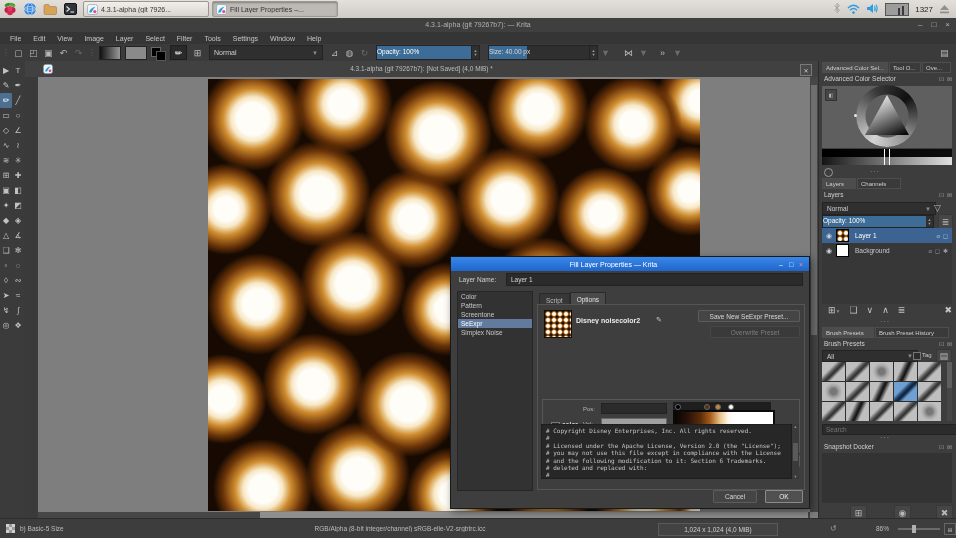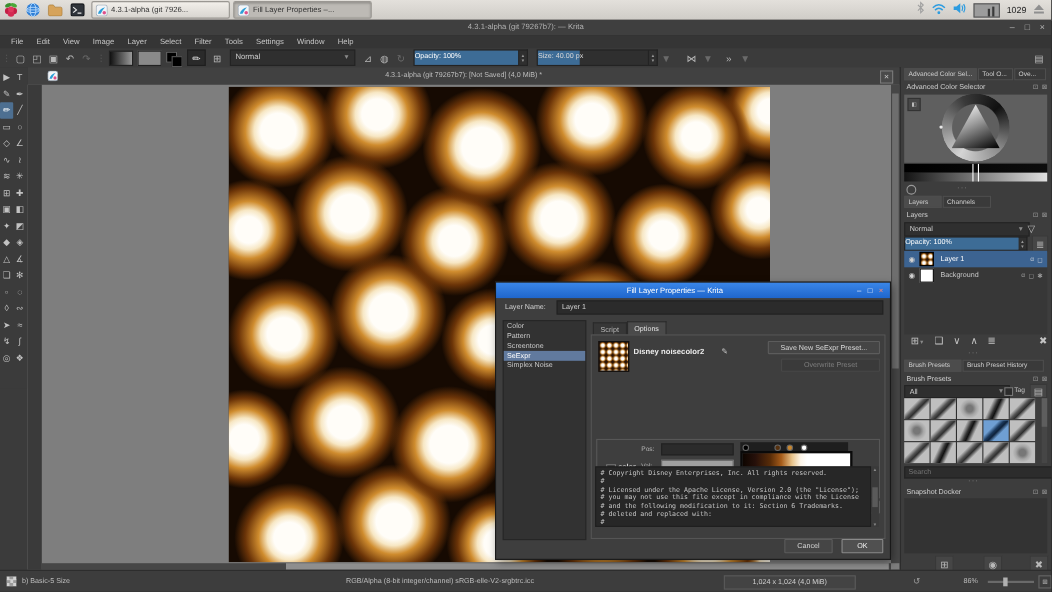--- a/index.html
+++ b/index.html
@@ -207,21 +207,21 @@
           </svg></span>
       <span><svg width="13" height="11">
             <path d="M1 4 h2.5 L7 1 v9 L3.5 7 H1 z" fill="#2d9ce0"></path>
             <path d="M8.5 3 Q10 5.5 8.5 8" stroke="#2d9ce0" fill="none" stroke-width="1.1"></path>
             <path d="M10 1.8 Q12.3 5.5 10 9.2" stroke="#2d9ce0" fill="none" stroke-width="1.1"></path>
           </svg></span>
       <span class="cpu">
           <i style="left:12px;height:7px;"></i>
           <i style="left:16px;height:9px;"></i>
         </span>
-      <span class="clock">1029</span>
+      <span class="clock">1327</span>
       <span><svg width="11" height="10">
             <path d="M5.5 1 L10 6 H1 z" fill="#8f8f8f"></path>
             <rect x="1" y="7.5" width="9" height="1.8" fill="#8f8f8f"></rect>
           </svg></span>
     </span>
   </div>
 
   <div class="abs wtitle">
     <div class="txt t7 nowrap">4.3.1-alpha (git 79267b7):  — Krita</div>
   </div>

